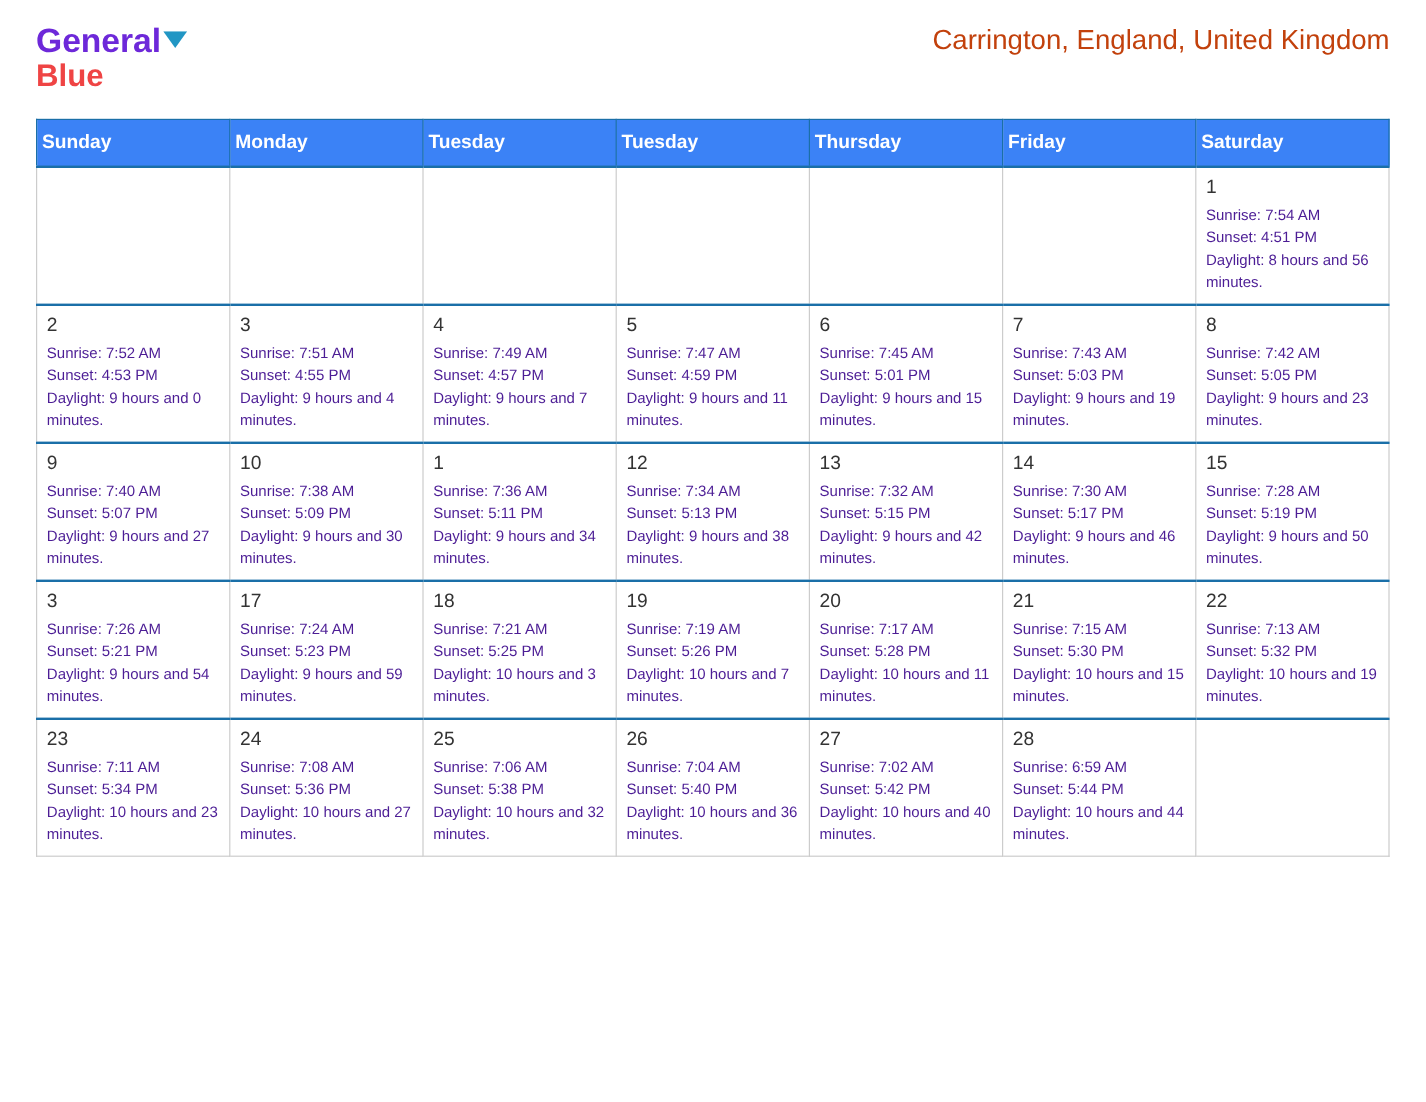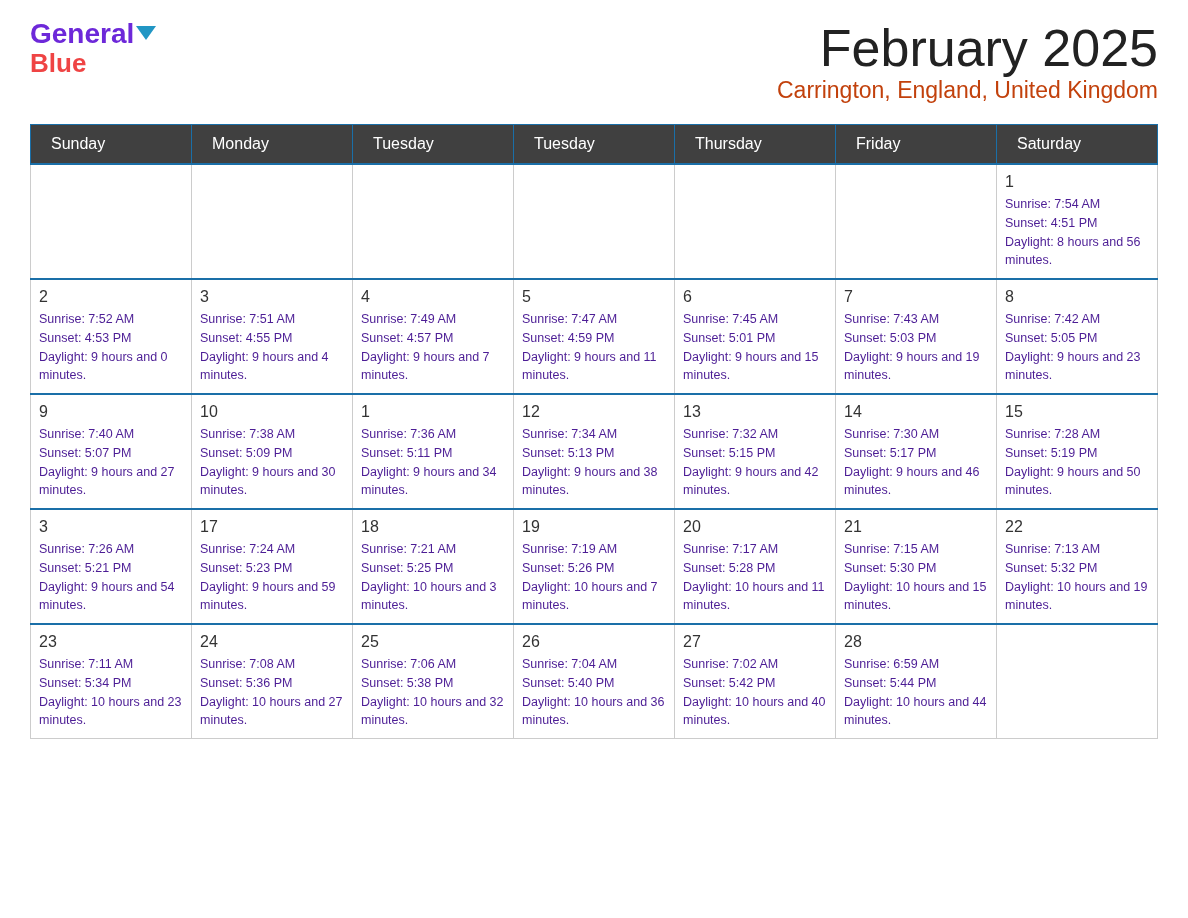--- a/index.html
+++ b/index.html
@@ -43,25 +43,25 @@
     .location {
       font-size: 23px;
       color: #c2410c;
     }
     .calendar {
       width: 100%;
       border-collapse: collapse;
       table-layout: fixed;
     }
     .calendar th {
-      background: #404040;
+      background: #3b82f6;
       color: #fff;
-      padding: 10px 20px;
+      padding: 10px 4px;
       font-size: 16px;
-      font-weight: normal;
+      font-weight: bold;
       text-align: left;
       border: 1px solid #1a6fa8;
     }
     .calendar td {
       vertical-align: top;
       padding: 8px;
       border: 1px solid #ccc;
       min-height: 110px;
       font-size: 13px;
       color: #333;
@@ -97,21 +97,20 @@
       <span class="logo-text">General</span>
       <span style="display:inline-block;margin-left:2px;margin-top:2px;">
         <svg width="20" height="14" viewBox="0 0 20 14">
           <polygon points="0,0 20,0 10,14" fill="#2196c4"></polygon>
         </svg>
       </span>
     </div>
     <div class="logo-line2">Blue</div>
   </div>
   <div class="title-block">
-    <div class="month-title">February 2025</div>
     <div class="location">Carrington, England, United Kingdom</div>
   </div>
 </div>
 
 <table class="calendar">
   <thead>
     <tr>
       <th>Sunday</th>
       <th>Monday</th>
       <th>Tuesday</th>

